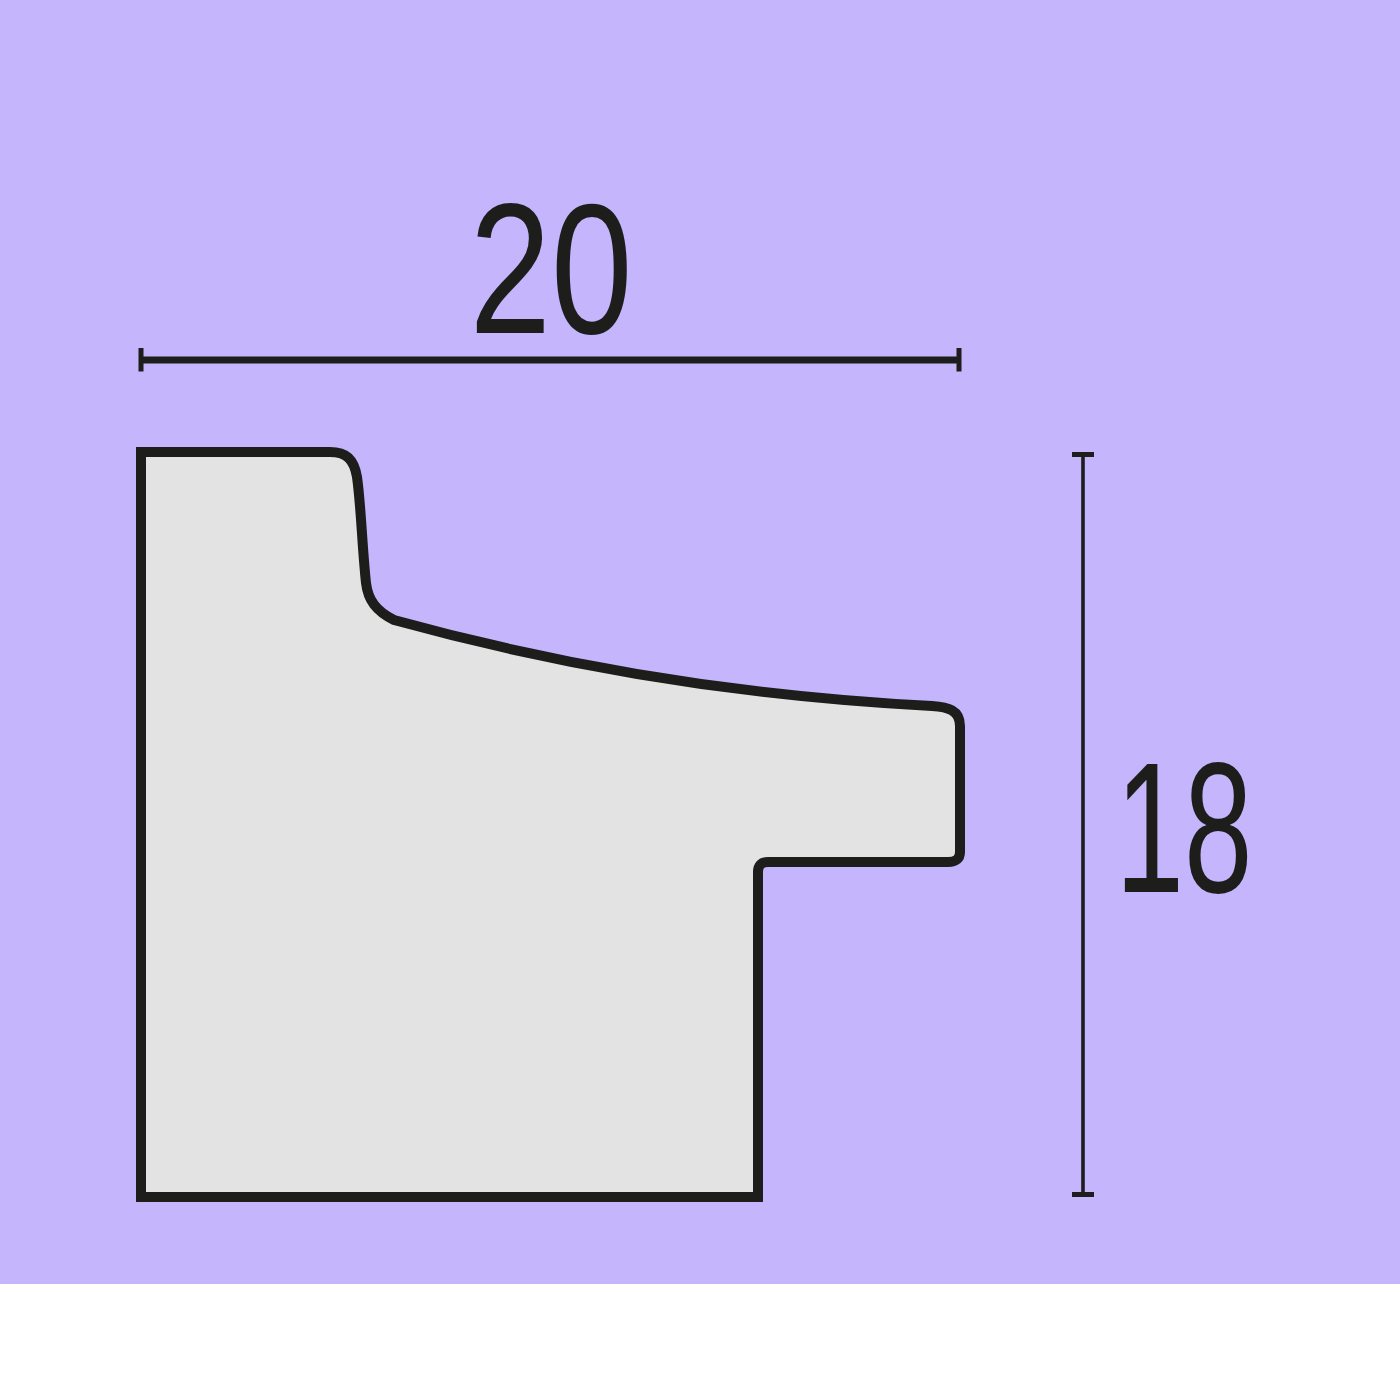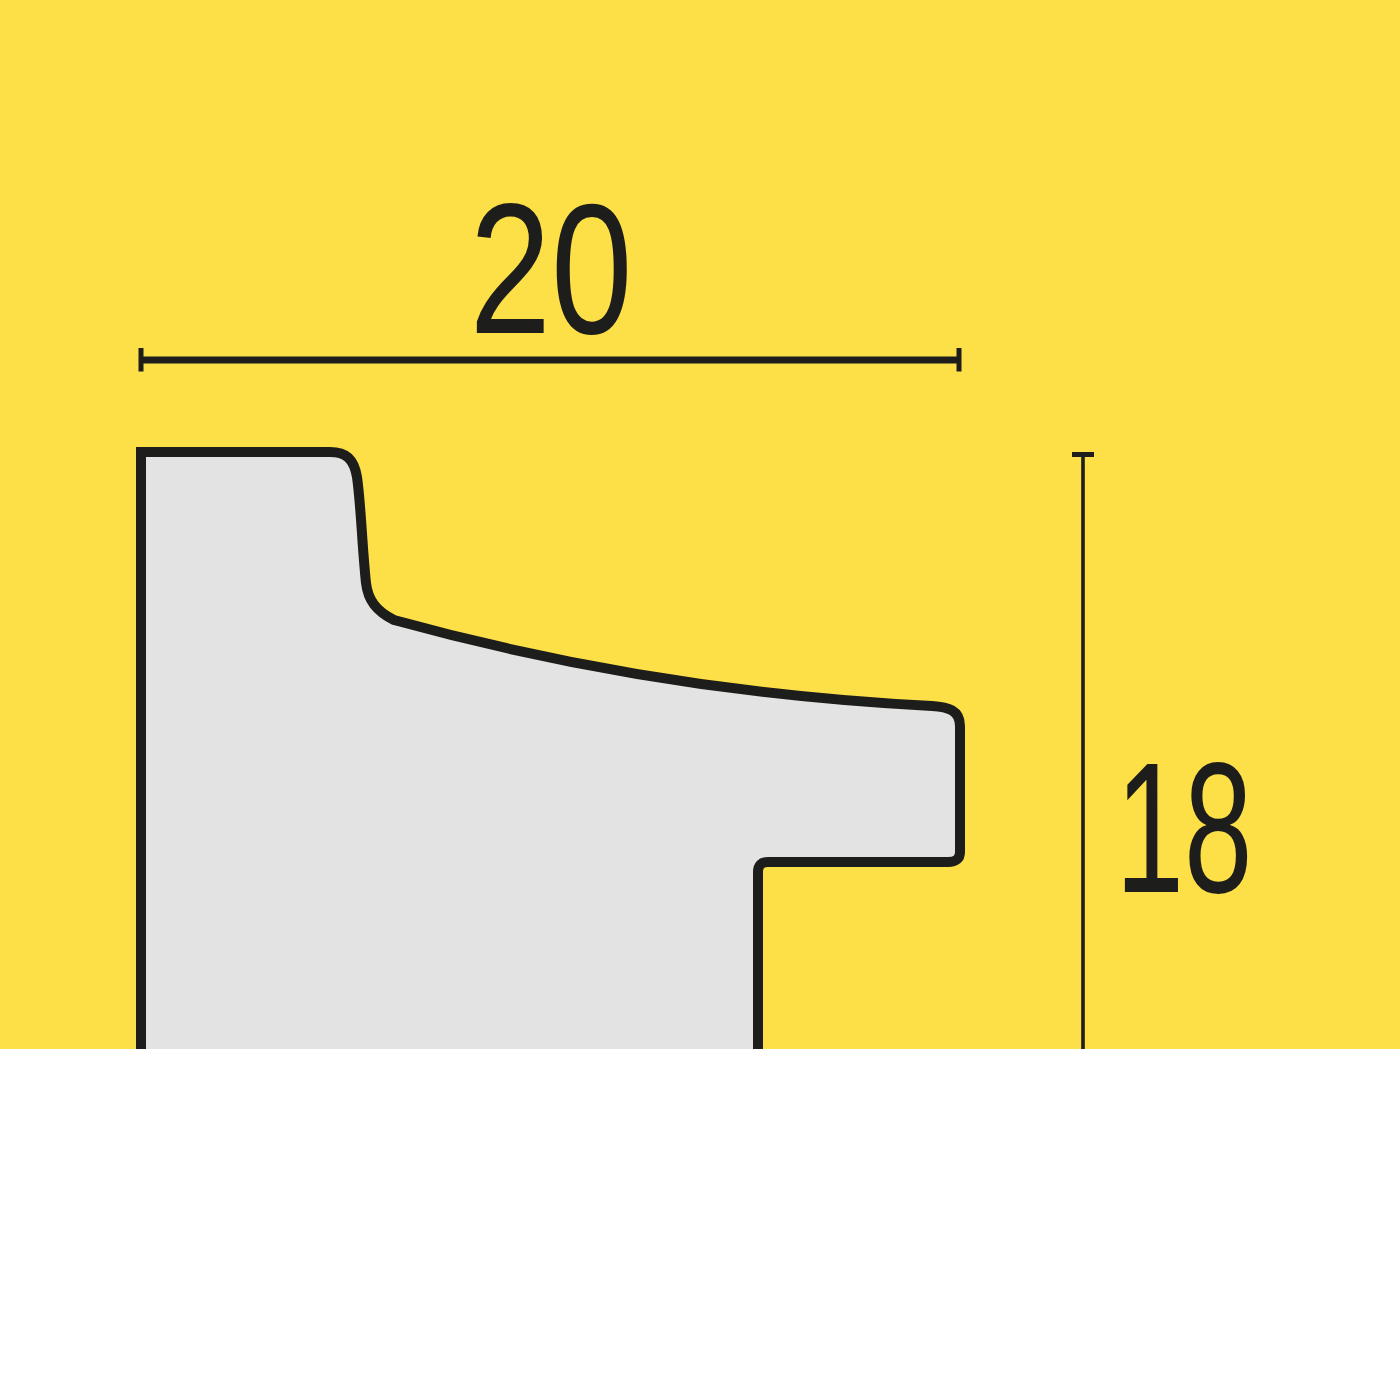--- a/index.html
+++ b/index.html
@@ -3,22 +3,22 @@
 <meta charset="utf-8">
 <style>
   html, body {
     margin: 0;
     padding: 0;
     background: #ffffff;
   }
   .stage {
     position: relative;
     width: 1400px;
-    height: 1049px;
-    background: #fde047;
+    height: 1284px;
+    background: #c4b5fd;
     overflow: hidden;
     font-family: "Liberation Sans", sans-serif;
   }
   svg { display: block; }
   .profile-outline {
     fill: #e3e3e3;
     stroke: #1d1d1b;
     stroke-width: 10;
     stroke-linejoin: miter;
   }

